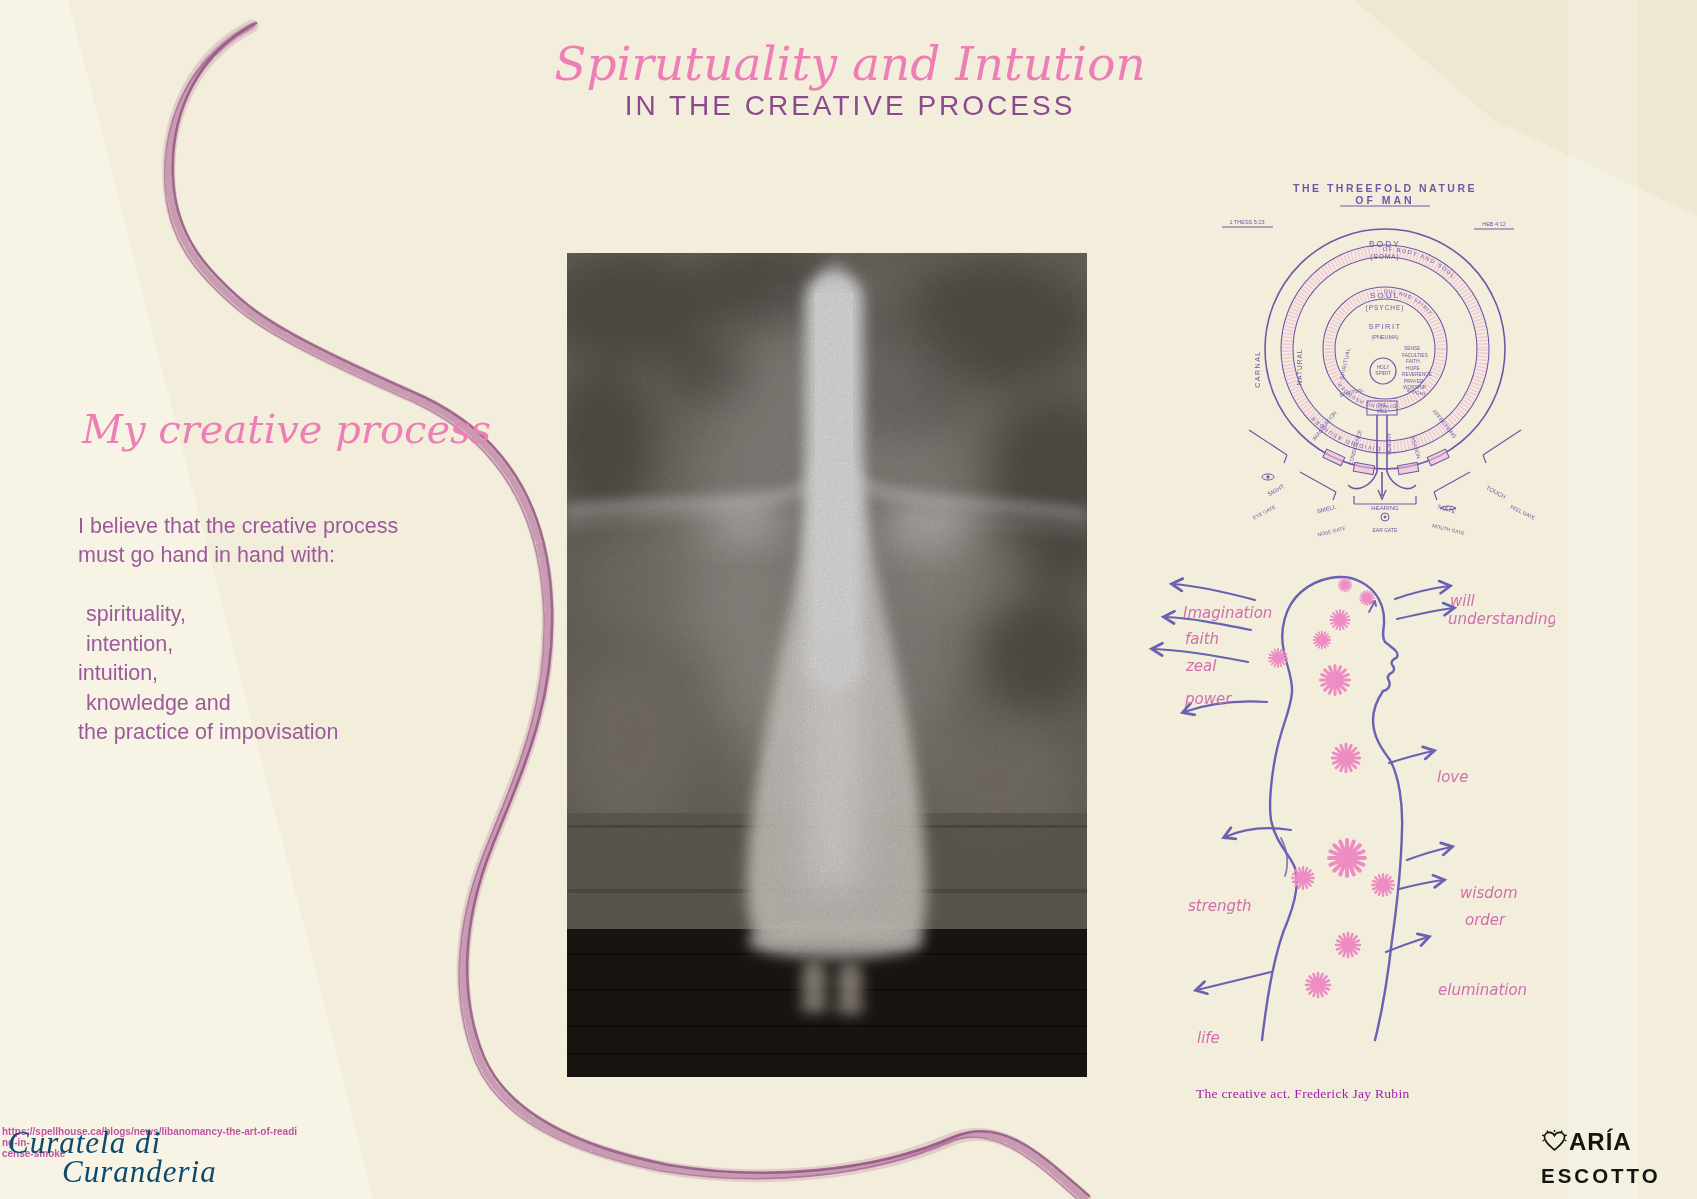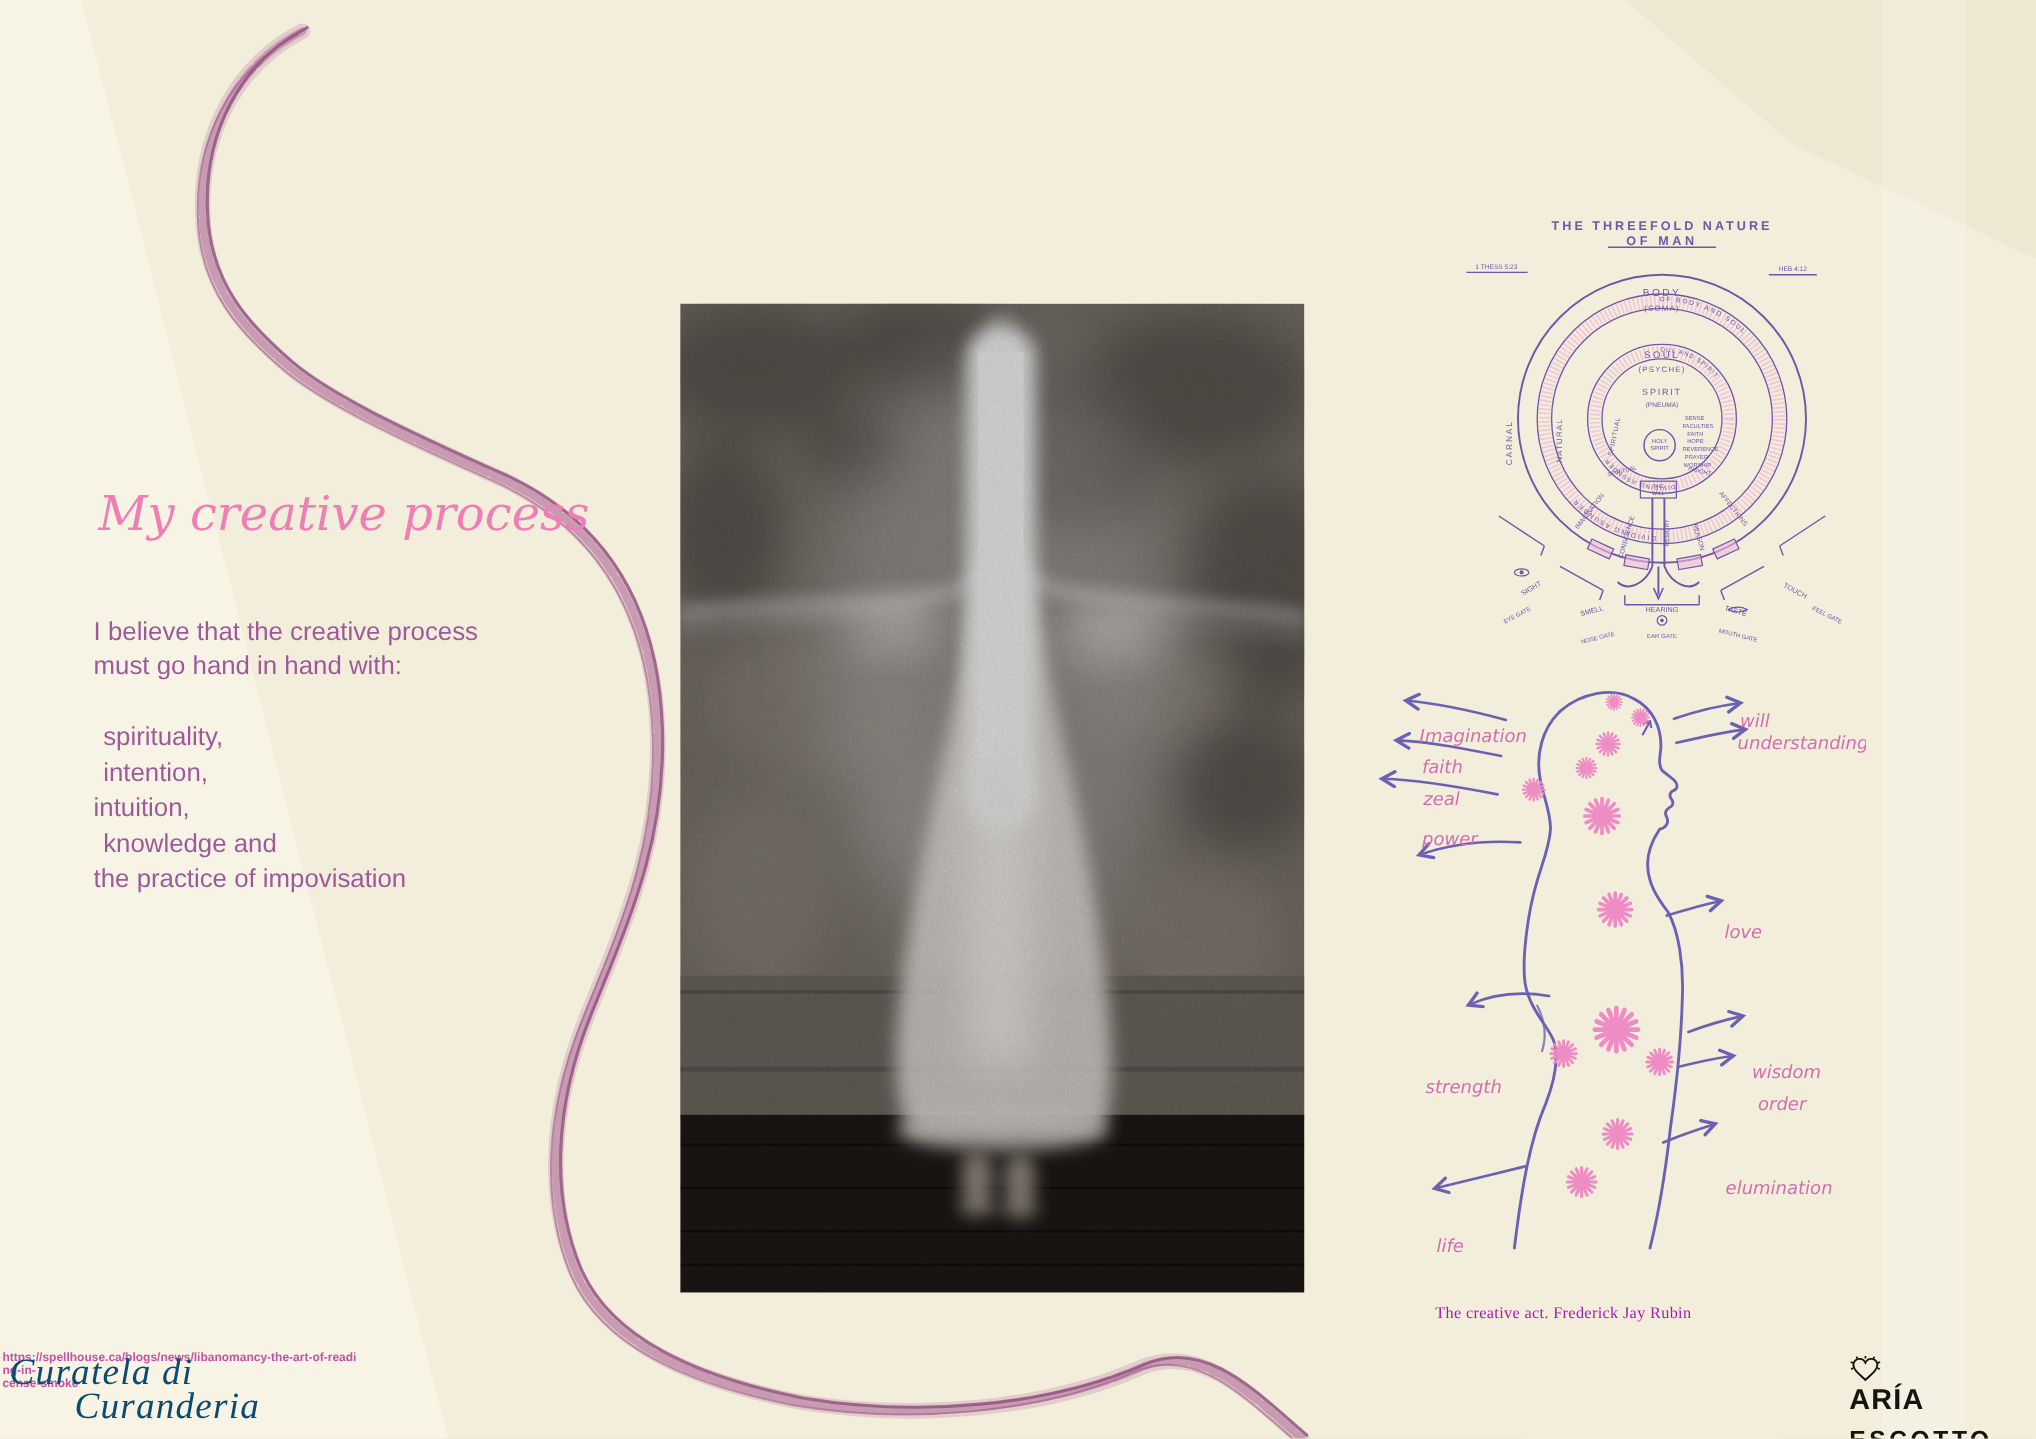--- a/index.html
+++ b/index.html
@@ -24,21 +24,21 @@
   .left-items{left:78px;top:600px;font-size:21.5px;line-height:29.5px;color:#9c5a9a;}
   .li-pad{padding-left:8px;}
   .caption{left:1196px;top:1086px;font-family:"Liberation Serif",serif;font-size:13.5px;
            color:#a21caf;letter-spacing:.3px;}
   .url-block{left:2px;top:1126px;width:300px;font-size:10px;line-height:11px;
              color:#c153a2;font-weight:bold;word-break:break-all;}
   .credit{left:8px;top:1128px;font-family:"Liberation Serif",serif;font-style:italic;
           font-size:31px;line-height:.95;color:#0c4a6e;letter-spacing:1px;}
   .credit .l2{padding-left:6px;margin-left:48px;}
   .brand{left:1541px;top:1129px;color:#15150f;}
-  .brand-row{display:flex;align-items:flex-start;gap:1px;flex-direction:column;}
+  .brand-row{display:flex;align-items:center;gap:1px;}
   .brand-m{font-weight:bold;font-size:24px;letter-spacing:1px;line-height:1;}
   .brand-e{font-weight:bold;font-size:20.5px;letter-spacing:3px;line-height:1;margin-top:12px;}
 </style>
 </head>
 <body>
 
 <div class="canvas">
 
   <div class="bg-shape" id="bg-left"></div>
   <div class="bg-shape" id="bg-tr"></div>
@@ -46,20 +46,24 @@
 
   <svg class="abs" style="left:0;top:0;" width="1697" height="1199" viewBox="0 0 1697 1199">
     <g fill="none" stroke-linecap="round">
       <path d="M252,26 C195,55 166,115 169,180 C171,240 205,275 240,305 C272,332 330,360 420,400 C510,443 545,520 548,610 C551,705 520,770 488,850 C458,925 455,1000 480,1060 C505,1118 575,1150 665,1168 C760,1184 870,1175 950,1140 C1000,1118 1042,1162 1085,1199" stroke="#b06a9a" stroke-opacity="0.25" stroke-width="13"></path>
       <path d="M252,26 C195,55 166,115 169,180 C171,240 205,275 240,305 C272,332 330,360 420,400 C510,443 545,520 548,610 C551,705 520,770 488,850 C458,925 455,1000 480,1060 C505,1118 575,1150 665,1168 C760,1184 870,1175 950,1140 C1000,1118 1042,1162 1085,1199" stroke="#b06a9a" stroke-opacity="0.5" stroke-width="6.5" stroke-dasharray="18 3 26 5 12 4"></path>
       <path d="M252,26 C195,55 166,115 169,180 C171,240 205,275 240,305 C272,332 330,360 420,400 C510,443 545,520 548,610 C551,705 520,770 488,850 C458,925 455,1000 480,1060 C505,1118 575,1150 665,1168 C760,1184 870,1175 950,1140 C1000,1118 1042,1162 1085,1199" stroke="#8e4f7d" stroke-opacity="0.8" stroke-width="2.6" transform="translate(4,-3)"></path>
       <path d="M252,26 C195,55 166,115 169,180 C171,240 205,275 240,305 C272,332 330,360 420,400 C510,443 545,520 548,610 C551,705 520,770 488,850 C458,925 455,1000 480,1060 C505,1118 575,1150 665,1168 C760,1184 870,1175 950,1140 C1000,1118 1042,1162 1085,1199" stroke="#9c5a88" stroke-opacity="0.6" stroke-width="1.6" transform="translate(-4,3)"></path>
     </g>
   </svg>
 
+  <div class="abs title-wrap">
+    <div class="title-script">Spirutuality and Intution</div>
+    <div class="title-caps">IN THE CREATIVE PROCESS</div>
+  </div>
 
   <div class="abs left-heading">My creative process</div>
   <div class="abs left-items">
     <div class="li-pad">spirituality,</div>
     <div class="li-pad">intention,</div>
     <div>intuition,</div>
     <div class="li-pad">knowledge and</div>
     <div>the practice of impovisation</div>
   </div>
   <div class="abs left-intro">

